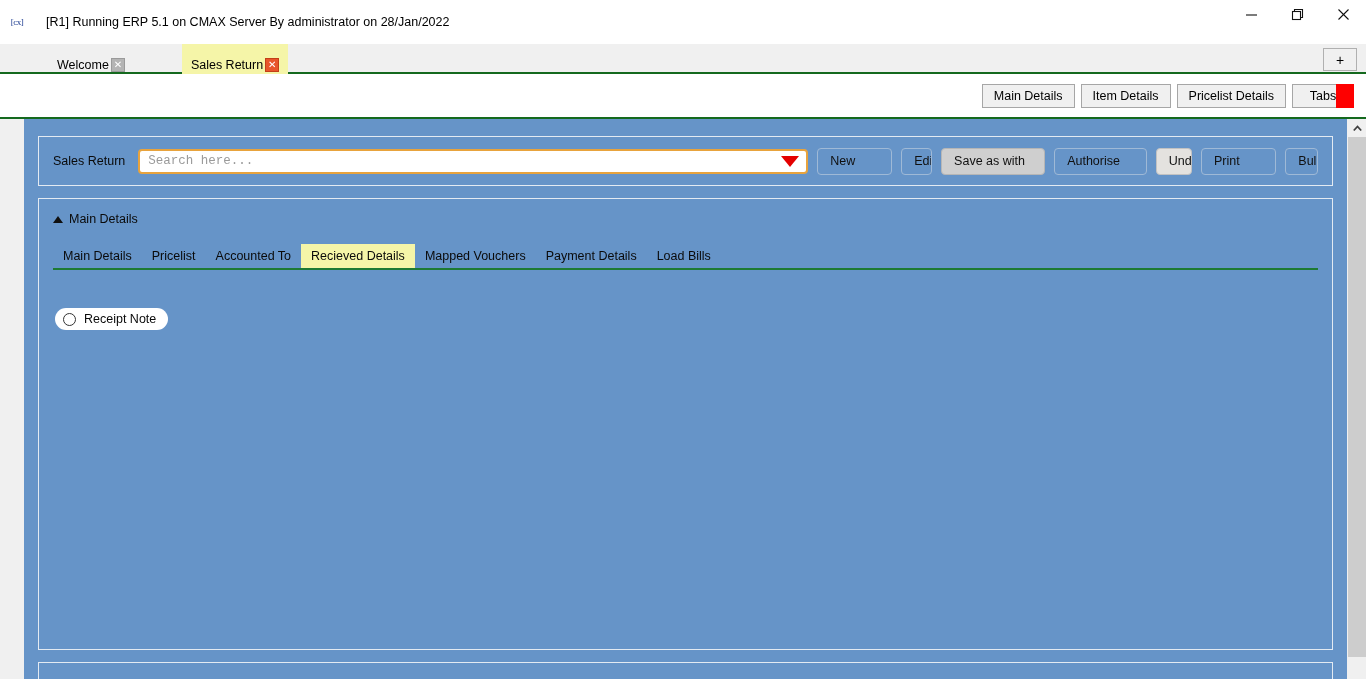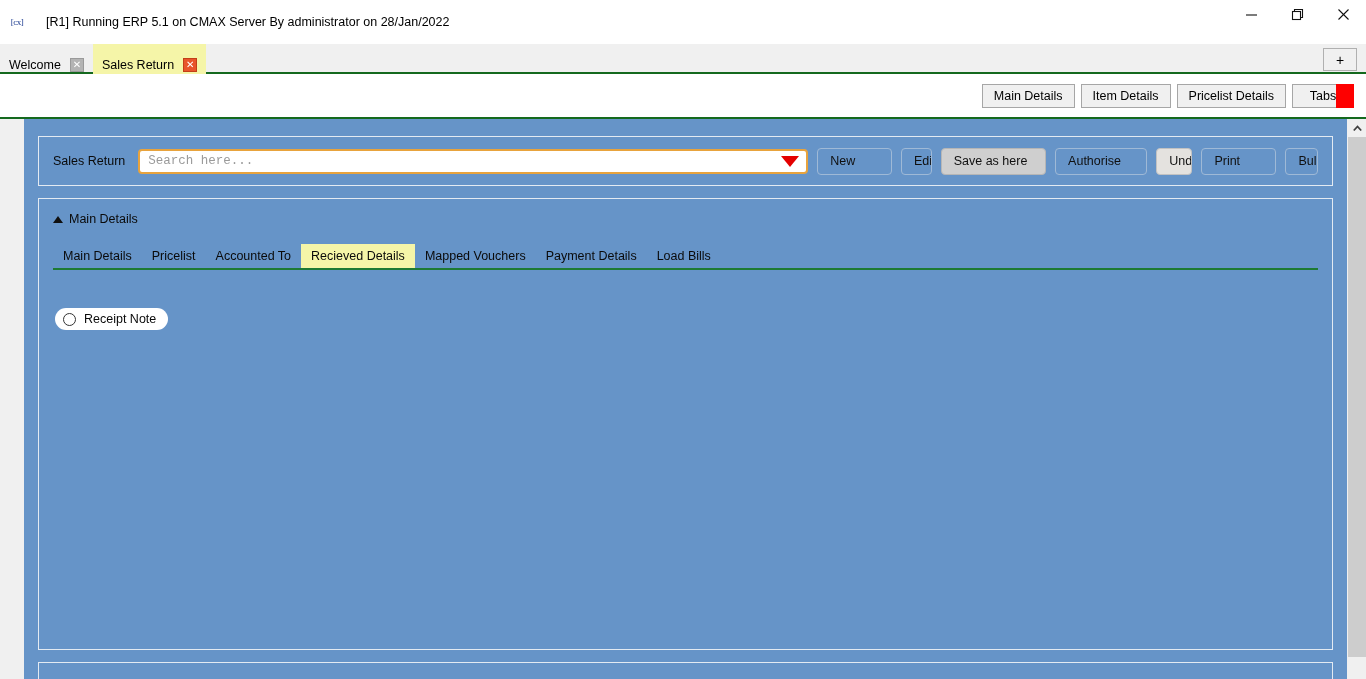--- a/index.html
+++ b/index.html
@@ -48,25 +48,26 @@
   .tabbar {
     height: 30px;
     background: #f0f0f0;
     display: flex;
     align-items: stretch;
     position: relative;
     border-bottom: 2px solid #14691e;
   }
   .doc-tab {
     display: flex; align-items: center;
-    gap: 9px;
+    gap: 2px;
     padding: 0 9px;
     font-size: 12.5px;
     color: #000;
     height: 42px;
+    margin-left: 48px;
   }
   .doc-tab.active { background: #f5f5a8; }
   .tab-close {
     width: 14px; height: 14px;
     display: flex; align-items: center; justify-content: center;
     font-size: 10px; line-height: 1;
     color: #ffffff;
     background: #b4b4b4;
     border: 1px solid #9a9a9a;
     font-family: "DejaVu Sans", sans-serif;
@@ -361,21 +362,21 @@
         <span class="split">
           <span class="caret-dark"></span>
         </span>
       </div>
 
       <div class="btn">
         <span class="lbl">Edit</span>
       </div>
 
       <div class="btn gray">
-        <span class="lbl">Save as here</span>
+        <span class="lbl">Save as with</span>
         <span class="split">
           <span class="caret-gray"></span>
         </span>
       </div>
 
       <div class="btn">
         <span class="lbl">Authorise</span>
         <span class="split">
           <span class="caret-dark"></span>
         </span>

